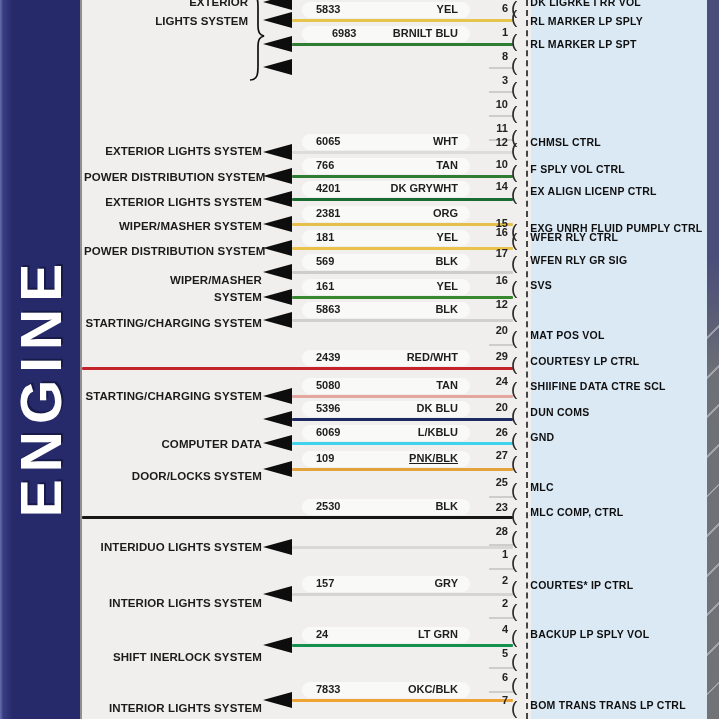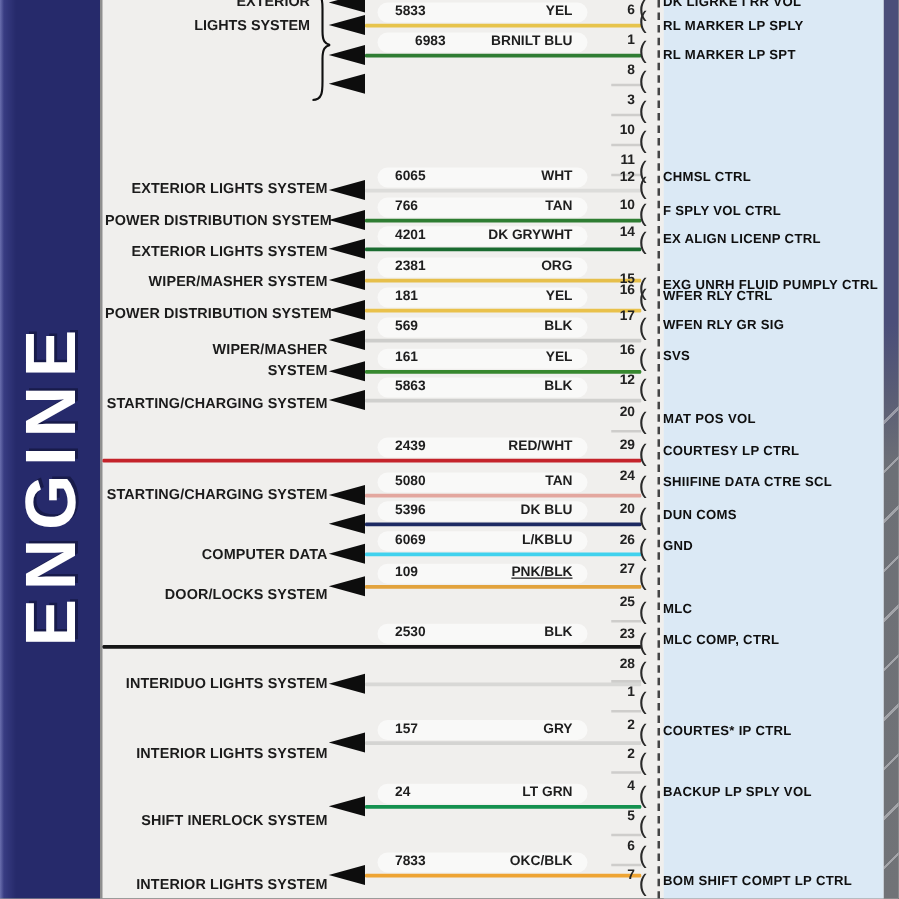--- a/index.html
+++ b/index.html
@@ -323,16 +323,16 @@
       </div>
       <div class="stub" style="top: 667px;"></div>
       <div class="crow" style="top: 669px;">
         <span class="cpin" style="margin-bottom: 8px;">6</span>
         <span class="cparen" style="transform: translateY(3px);">(</span>
       </div>
       <div class="stub" style="top: 691px;"></div>
       <div class="crow" style="top: 692px;">
         <span class="cpin" style="margin-bottom: 8px;">7</span>
         <span class="cparen" style="transform: translateY(3px);">(</span>
-        <span class="csig" style="transform: translateY(1px);">BOM SHIFT COMPT LP CTRL</span>
+        <span class="csig" style="transform: translateY(1px);">BOM TRANS TRANS LP CTRL</span>
       </div>
     </div>
 </div>
 
 </body></html>

